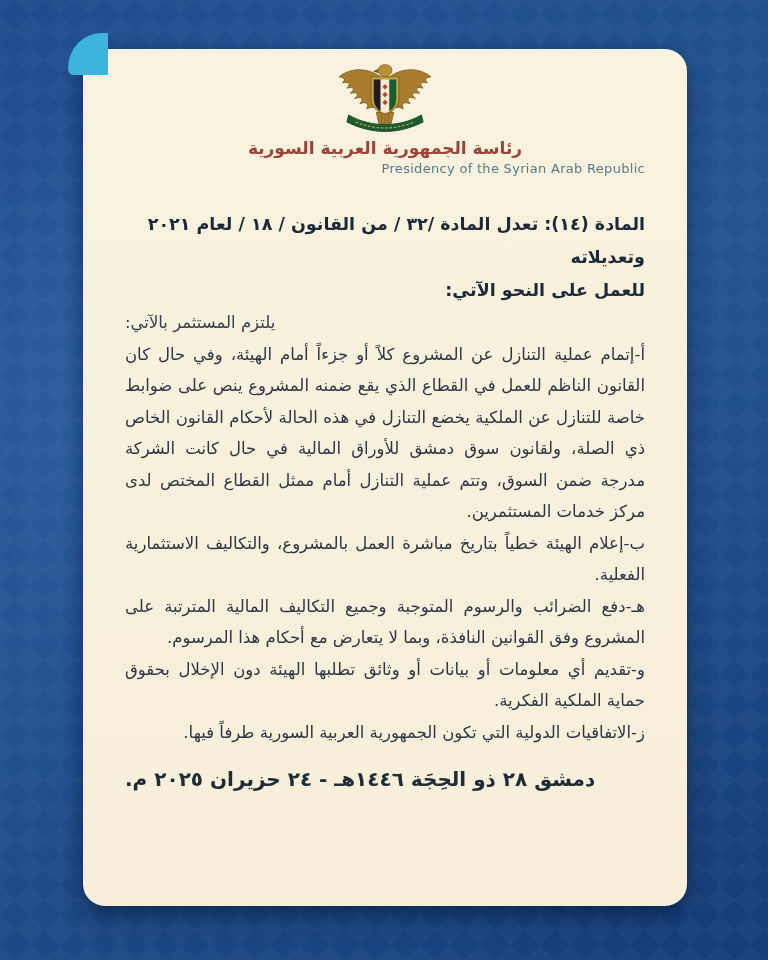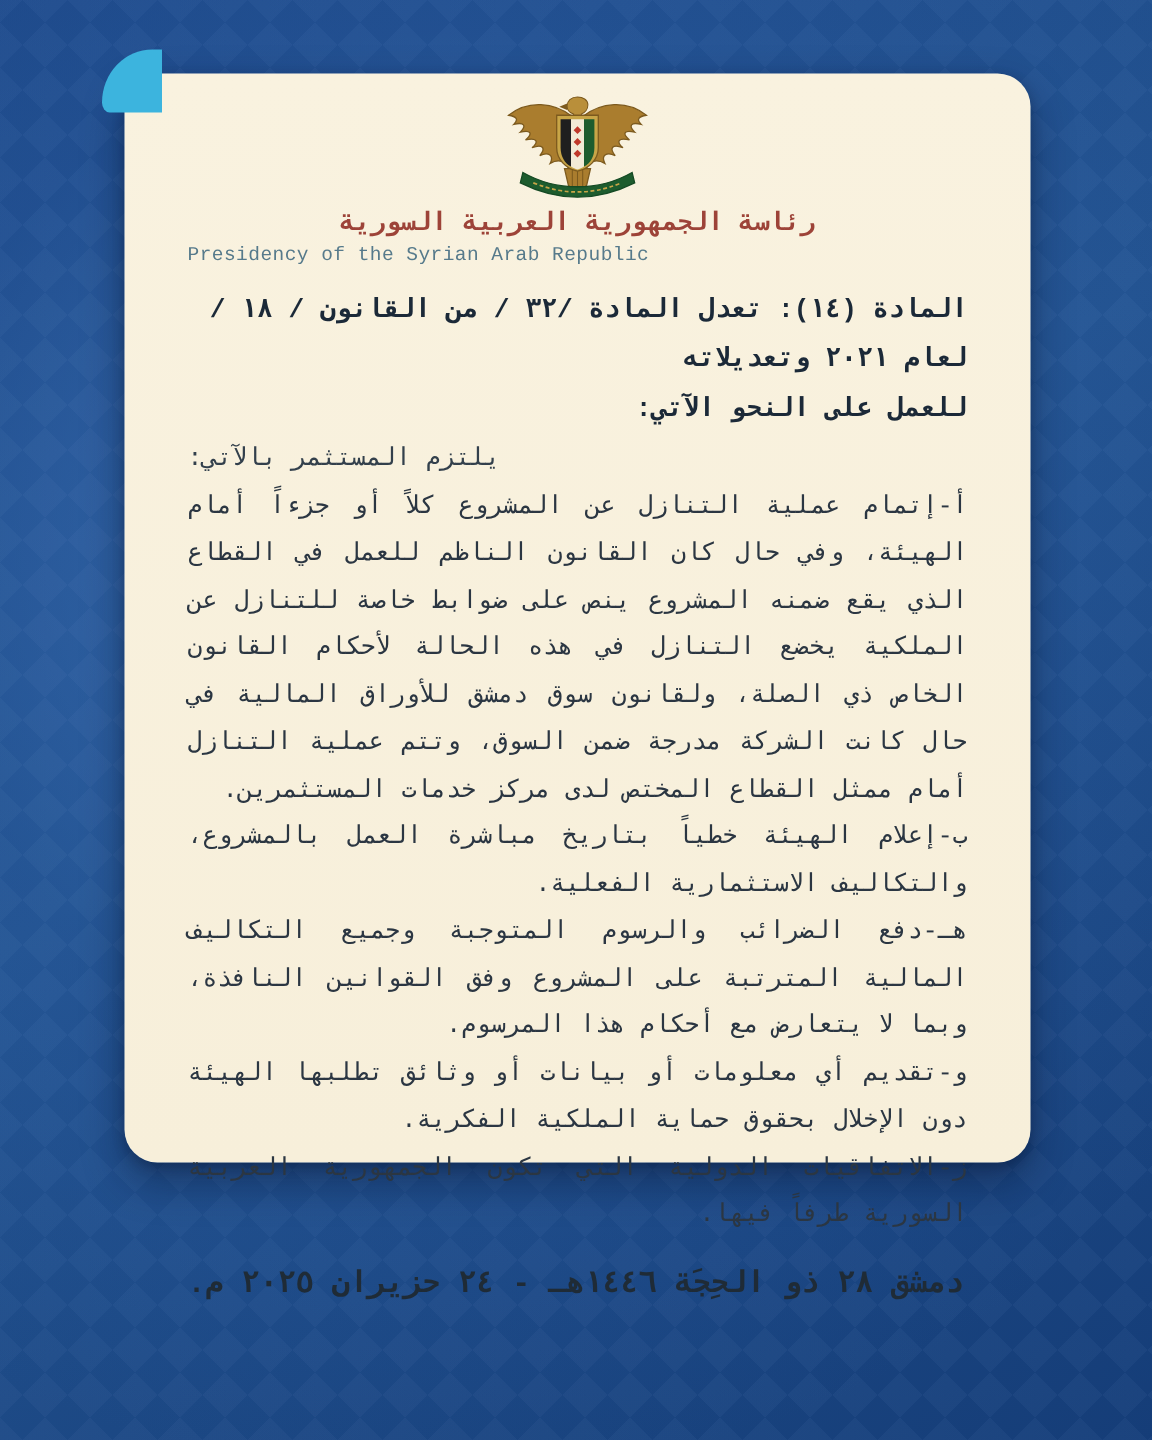--- a/index.html
+++ b/index.html
@@ -14,46 +14,45 @@
     background-image:
       linear-gradient(45deg, rgba(140,175,225,0.05) 25%, transparent 25%),
       linear-gradient(-45deg, rgba(140,175,225,0.05) 25%, transparent 25%),
       linear-gradient(45deg, transparent 75%, rgba(140,175,225,0.05) 75%),
       linear-gradient(-45deg, transparent 75%, rgba(140,175,225,0.05) 75%),
       radial-gradient(85% 65% at 38% 38%, rgba(72,128,198,0.65) 0%, rgba(45,95,165,0.25) 55%, rgba(25,60,120,0) 100%),
       linear-gradient(150deg,#1c4787 0%,#22528f 45%,#153d78 100%);
     background-size:30px 30px,30px 30px,30px 30px,30px 30px,100% 100%,100% 100%;
   }
   .paper{
-    position:absolute;left:83px;top:49px;width:604px;height:726px;
+    position:absolute;left:83px;top:49px;width:604px;height:857px;
     background:linear-gradient(180deg,#f9f2df 0%,#f7efda 100%);
     border-radius:22px;
     box-shadow:0 12px 28px rgba(5,15,40,0.40), 0 3px 8px rgba(5,15,40,0.25);
     box-sizing:border-box;
     padding:0 42px;
-    font-family:Liberation Mono, monospace;
   }
   .corner-accent{
     position:absolute;left:68px;top:33px;width:40px;height:42px;
     background:#3cb4de;
     border-top-left-radius:100% 100%;
     border-bottom-left-radius:6px 8px;
   }
   .emblem-wrap{width:100%;text-align:center;padding-top:13px;height:74px;}
   .title-ar{
     margin-top:2px;text-align:center;direction:rtl;
     font-size:17px;font-weight:bold;color:#9d4338;
   }
   .title-en{
-    margin-top:3px;text-align:left;
+    margin-top:3px;text-align:right;
     font-size:13px;color:#567a8b;letter-spacing:0.3px;
   }
   .doc-body{direction:rtl;color:#2b3642;}
   .heading{
-    margin:14px 0 0 0;
+    margin:32px 0 0 0;
     font-size:17.5px;font-weight:bold;color:#1b2938;
     line-height:33px;text-align:right;
   }
   .intro{
     margin:0;font-size:16.5px;line-height:31.5px;text-align:left;color:#33404c;
   }
   .clause{
     margin:0;font-size:16.5px;line-height:31.5px;
     text-align:justify;text-align-last:right;color:#2b3642;
   }

